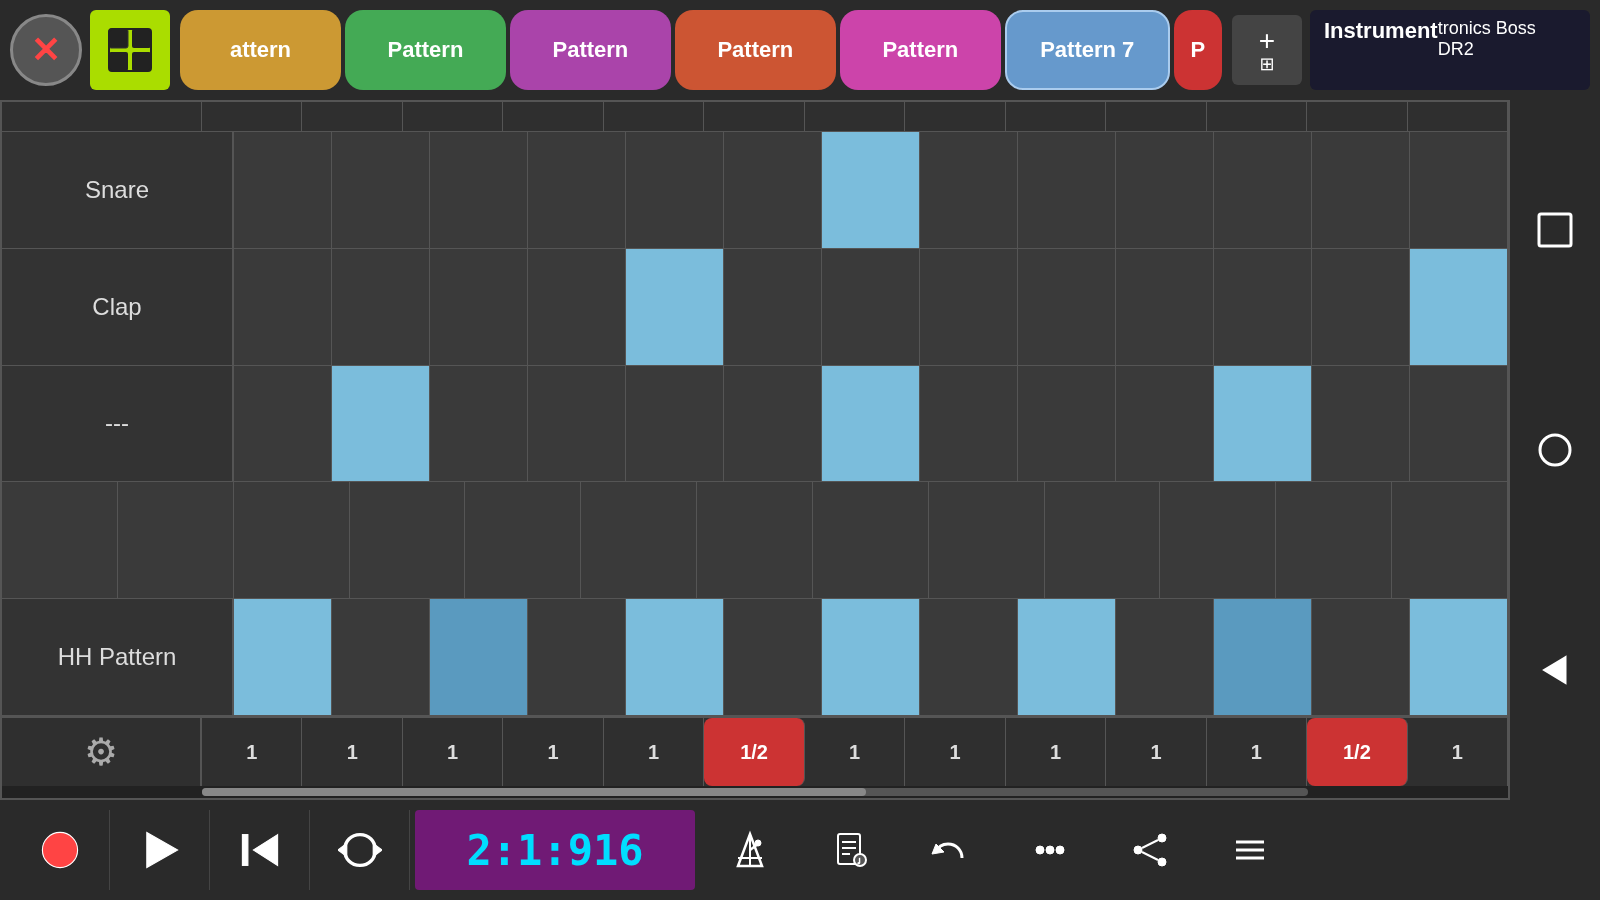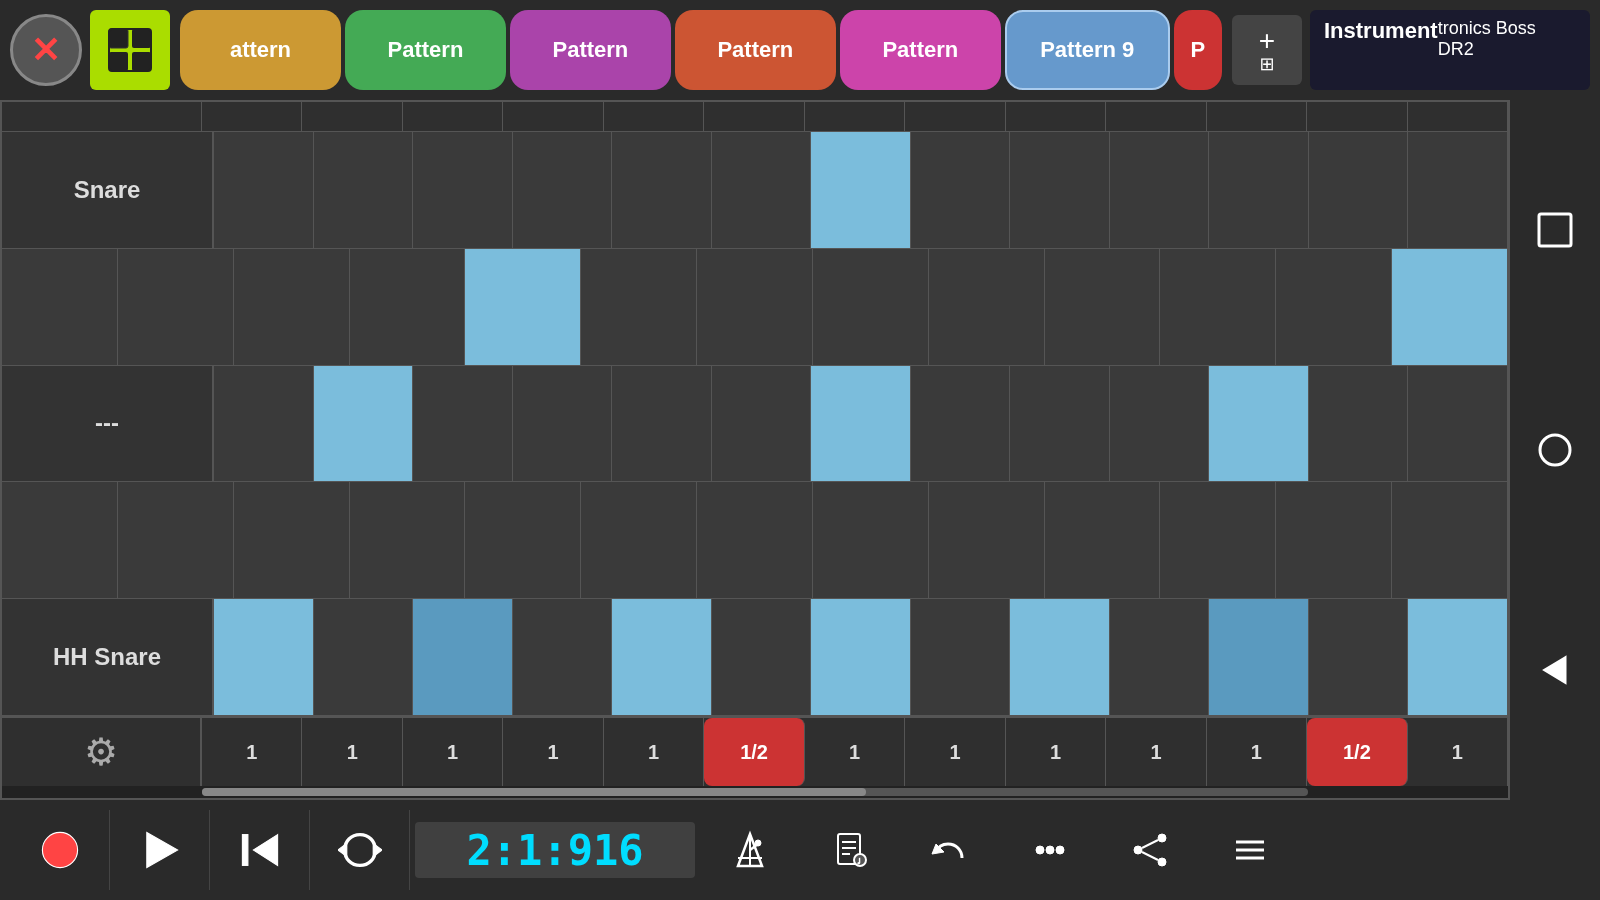--- a/index.html
+++ b/index.html
@@ -166,27 +166,27 @@
       flex-direction: column;
       overflow: hidden;
     }
 
     .seq-row {
       display: flex;
       flex: 1;
       border-bottom: 1px solid #555;
     }
     .seq-row-label {
-      width: 212px;
+      width: 232px;
       flex-shrink: 0;
       display: flex;
       align-items: center;
       justify-content: center;
       font-size: 24px;
-      font-weight: bold;
+      font-weight: normal;
       color: #dddddd;
       border-right: 2px solid #555;
       background: #333;
     }
     .seq-cells {
       display: flex;
       flex: 1;
     }
     .seq-cell {
       flex: 1;
@@ -313,22 +313,22 @@
       height: 44px;
       fill: white;
       stroke: white;
     }
     .transport-btn.record svg {
       fill: #ff4444;
     }
     .time-display {
       flex: 1;
       max-width: 280px;
-      height: 56px;
-      background: #404040;
+      height: 80px;
+      background: #701a75;
       display: flex;
       align-items: center;
       justify-content: center;
       font-size: 42px;
       font-weight: bold;
       color: #00ddff;
       font-family: monospace;
       margin: 0 5px;
       border-radius: 4px;
     }
@@ -375,21 +375,21 @@
     <div class="pattern-tab" style="background:#aa44aa;">
       <span>Pattern</span>
     </div>
     <div class="pattern-tab" style="background:#cc5533;">
       <span>Pattern</span>
     </div>
     <div class="pattern-tab" style="background:#cc44aa;">
       <span>Pattern</span>
     </div>
     <div class="pattern-tab active" style="background:#6699cc; border:2px solid #aaccee;">
-      <span>Pattern 9</span>
+      <span>Pattern 7</span>
     </div>
     <div class="pattern-tab" style="background:#cc3333; flex:0.3; min-width:40px;">
       <span>P</span>
     </div>
   </div>
 
   <div class="add-pattern-btn">
     <span class="plus">+</span>
     <span class="grid">⊞</span>
   </div>
@@ -436,20 +436,21 @@
             <div class="seq-cell active-light"></div>
             <div class="seq-cell dark-bg"></div>
             <div class="seq-cell dark-bg"></div>
             <div class="seq-cell dark-bg"></div>
             <div class="seq-cell dark-bg"></div>
             <div class="seq-cell dark-bg"></div>
             <div class="seq-cell dark-bg"></div>
           </div>
         </div>
         <div class="seq-row">
+          <div class="seq-row-label">Clap</div>
           <div class="seq-cells">
             <div class="seq-cell dark-bg"></div>
             <div class="seq-cell dark-bg"></div>
             <div class="seq-cell dark-bg"></div>
             <div class="seq-cell dark-bg"></div>
             <div class="seq-cell active-light"></div>
             <div class="seq-cell dark-bg"></div>
             <div class="seq-cell dark-bg"></div>
             <div class="seq-cell dark-bg"></div>
             <div class="seq-cell dark-bg"></div>
@@ -488,21 +489,21 @@
             <div class="seq-cell dark-bg"></div>
             <div class="seq-cell dark-bg"></div>
             <div class="seq-cell dark-bg"></div>
             <div class="seq-cell dark-bg"></div>
             <div class="seq-cell dark-bg"></div>
             <div class="seq-cell dark-bg"></div>
             <div class="seq-cell dark-bg"></div>
           </div>
         </div>
         <div class="seq-row">
-          <div class="seq-row-label">HH Snare</div>
+          <div class="seq-row-label">HH Pattern</div>
           <div class="seq-cells">
             <div class="seq-cell active-light"></div>
             <div class="seq-cell dark-bg"></div>
             <div class="seq-cell active-mid"></div>
             <div class="seq-cell dark-bg"></div>
             <div class="seq-cell active-light"></div>
             <div class="seq-cell dark-bg"></div>
             <div class="seq-cell active-light"></div>
             <div class="seq-cell dark-bg"></div>
             <div class="seq-cell active-light"></div>

